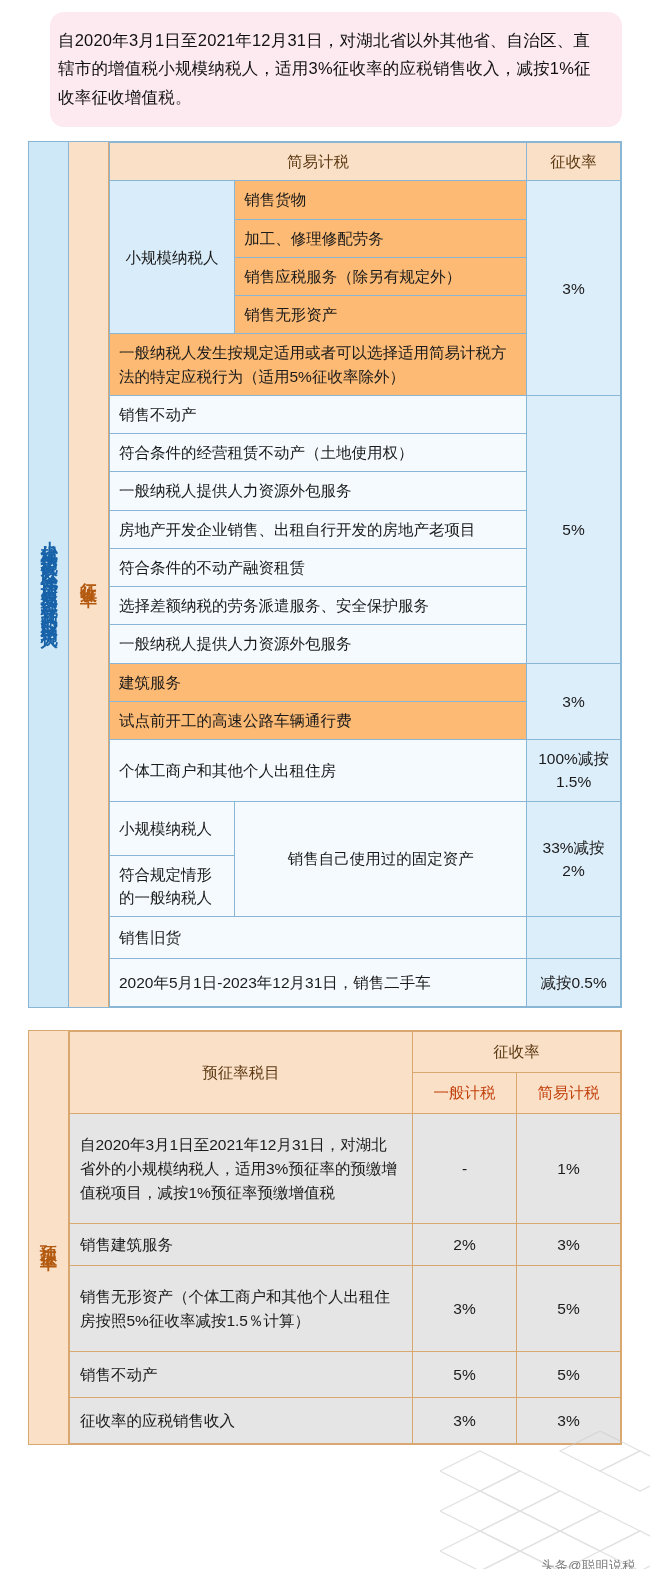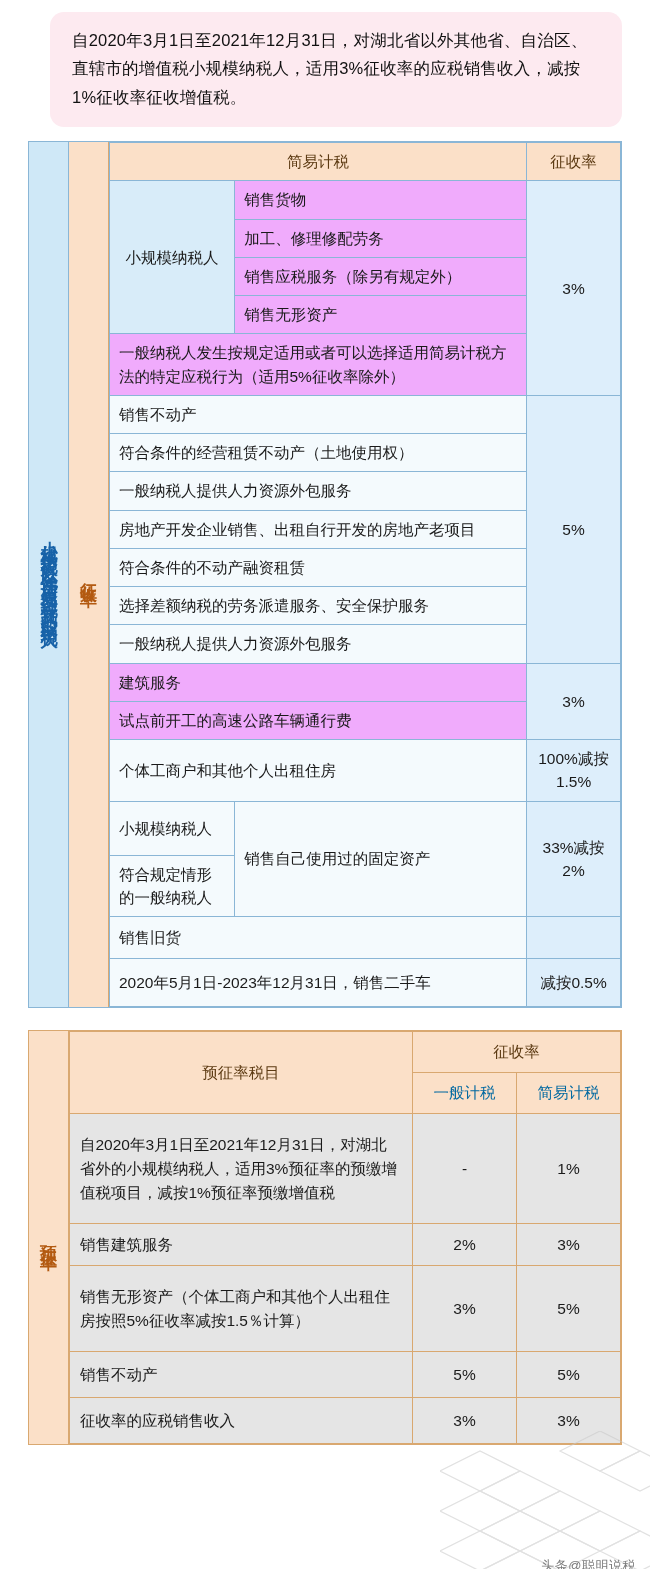--- a/index.html
+++ b/index.html
@@ -22,21 +22,21 @@
     background: #ffffff;
     padding: 0;
     box-sizing: border-box;
   }
 
   
   .notice {
     margin: 12px 28px 0 50px;
     background: #fdeaf0;
     border-radius: 14px;
-    padding: 14px 18px 16px 22px;
+    padding: 14px 18px 16px 8px;
     font-size: 16.5px;
     line-height: 1.72;
     color: #111;
     letter-spacing: 0.2px;
     box-sizing: border-box;
   }
 
   
   .table1-wrap {
     margin: 14px 28px 0 28px;
@@ -83,21 +83,21 @@
     border-collapse: collapse;
     width: 100%;
     table-layout: fixed;
   }
   table.grid td, table.grid th {
     border: 1px solid #8ab6d6;
     padding: 7px 9px;
     font-size: 15.5px;
     line-height: 1.5;
     vertical-align: middle;
-    background: #f0abfc;
+    background: #fdba74;
     font-weight: normal;
     box-sizing: border-box;
   }
   .t1 {
     flex: 1 1 auto;
   }
   .hdr {
     background: #fbe0c8 !important;
     text-align: center;
     font-size: 17px;
@@ -143,21 +143,21 @@
     text-align: center;
     font-size: 17px;
     font-weight: bold;
     color: #5c3a12;
   }
   .sub2 {
     background: #fbe0c8 !important;
     text-align: center;
     font-size: 15.5px;
     font-weight: bold;
-    color: #0369a1;
+    color: #c2410c;
   }
   .c2 { text-align: center; font-size: 16px; }
 
   
   .deco {
     position: absolute;
     right: 0;
     bottom: 0;
     width: 210px;
     height: 150px;
@@ -245,21 +245,21 @@
             <td colspan="2">试点前开工的高速公路车辆通行费</td>
           </tr>
 
           <tr>
             <td colspan="2" class="white" style="height:48px">个体工商户和其他个人出租住房</td>
             <td class="rate">100%减按1.5%</td>
           </tr>
 
           <tr>
             <td class="white" style="height:54px">小规模纳税人</td>
-            <td class="white" rowspan="2" style="text-align:left">销售自己使用过的固定资产</td>
+            <td class="white" rowspan="2" style="text-align:center">销售自己使用过的固定资产</td>
             <td class="rate" rowspan="2">33%减按2%</td>
           </tr>
           <tr>
             <td class="white" style="height:54px">符合规定情形的一般纳税人</td>
           </tr>
           <tr>
             <td colspan="2" class="white" style="height:42px">销售旧货</td>
             <td class="rate" style="border-top:none"></td>
           </tr>
 

